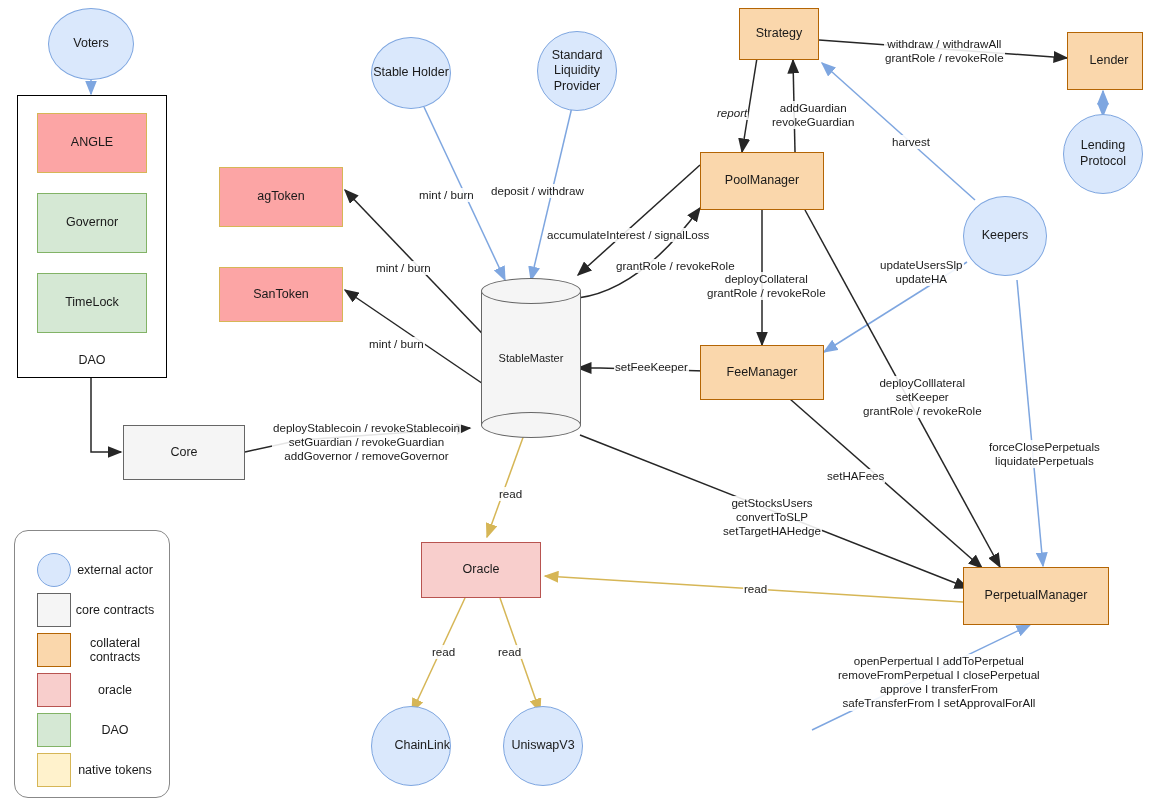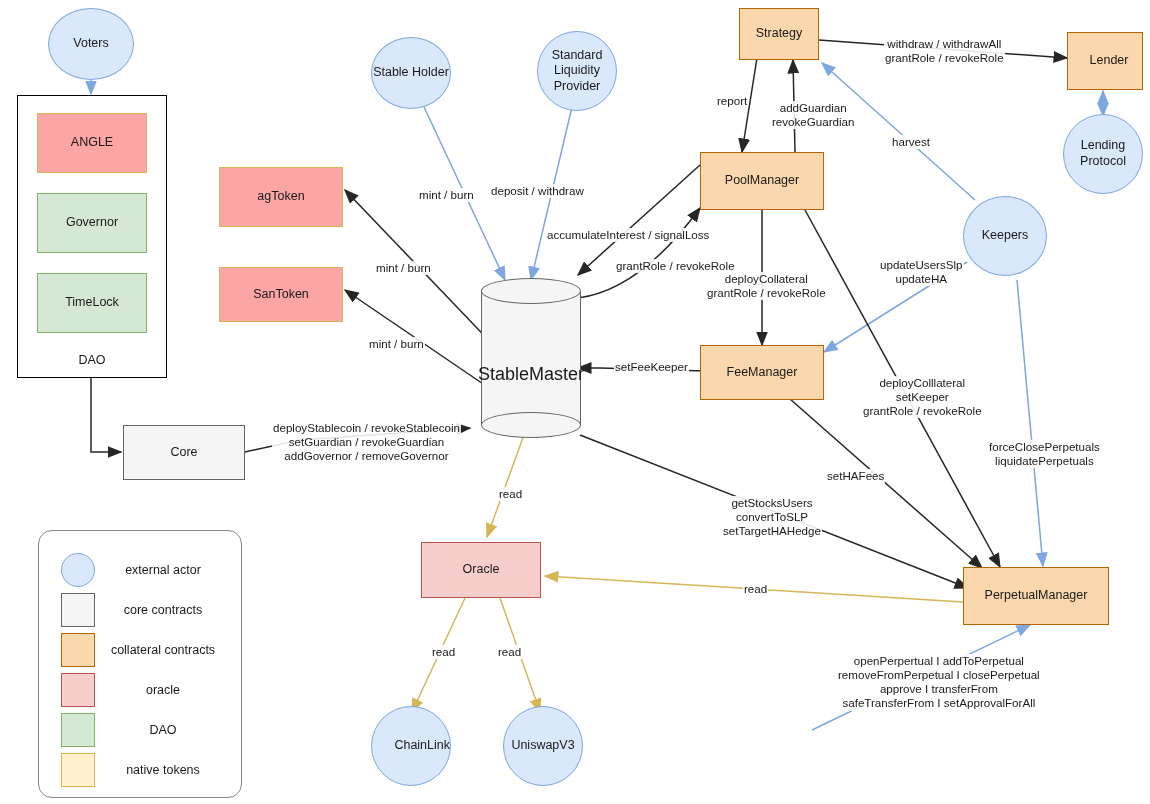--- a/index.html
+++ b/index.html
@@ -70,24 +70,24 @@
   #stablemaster .cyl-top, #stablemaster .cyl-bottom {
     position: absolute; left: 0;
     width: 100%; height: 26px;
     border: 1.4px solid #666;
     border-radius: 50%;
     background: #f5f5f5;
   }
   #stablemaster .cyl-top { top: 0; }
   #stablemaster .cyl-bottom { bottom: 0; background: #f5f5f5; }
   #stablemaster .cyl-label {
-    position: absolute; left: 0; top: 16px;
+    position: absolute; left: 0; top: 0;
     width: 100%; height: 100%;
     display: flex; align-items: center; justify-content: center;
-    font-size: 18px; color: #1a1a1a;
+    font-size: 11px; color: #1a1a1a;
     z-index: 2;
   }
 
   
   .elabel {
     position: absolute;
     font-size: 11.6px;
     color: #1a1a1a;
     line-height: 1.22;
     text-align: center;
@@ -299,21 +299,21 @@
 setGuardian / revokeGuardian
 addGovernor / removeGovernor</div>
 
   <div class="elabel" style="left:546px; top:228px;">accumulateInterest / signalLoss</div>
 
   <div class="elabel" style="left:615px; top:259px;">grantRole / revokeRole</div>
 
   <div class="elabel" style="left:706px; top:272px;">deployCollateral
 grantRole / revokeRole</div>
 
-  <div class="elabel" style="left:716px; top:94px;">report</div>
+  <div class="elabel" style="left:716px; top:106px;font-style:italic;">report</div>
 
   <div class="elabel" style="left:771px; top:101px;">addGuardian
 revokeGuardian</div>
 
   <div class="elabel" style="left:884px; top:37px;">withdraw / withdrawAll
 grantRole / revokeRole</div>
 
   <div class="elabel" style="left:891px; top:135px;">harvest</div>
 
   <div class="elabel" style="left:879px; top:258px;">updateUsersSlp
@@ -340,21 +340,21 @@
 safeTransferFrom I setApprovalForAll</div>
 
   <div class="elabel" style="left:498px; top:487px;">read</div>
 
   <div class="elabel" style="left:743px; top:582px;">read</div>
 
   <div class="elabel" style="left:431px; top:645px;">read</div>
 
   <div class="elabel" style="left:497px; top:645px;">read</div>
 
-  <div id="legend" style="left:14px; top:530px; width:204px; height:268px;margin-left:24px;">
+  <div id="legend" style="left:14px; top:530px; width:156px; height:268px;">
     <div class="legend-row" style="top:22px;">
       <div class="legend-swatch circ" style="background:#dae8fc; border-color:#7ea6e0;"></div>
       <div class="legend-text">external actor</div>
     </div>
     <div class="legend-row" style="top:62px;">
       <div class="legend-swatch" style="background:#f5f5f5; border-color:#666666;"></div>
       <div class="legend-text">core contracts</div>
     </div>
     <div class="legend-row" style="top:102px;">
       <div class="legend-swatch" style="background:#fad7ac; border-color:#b46504;"></div>

